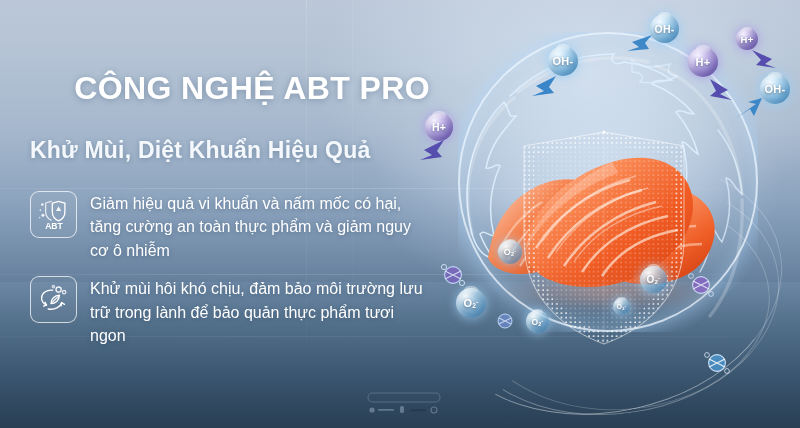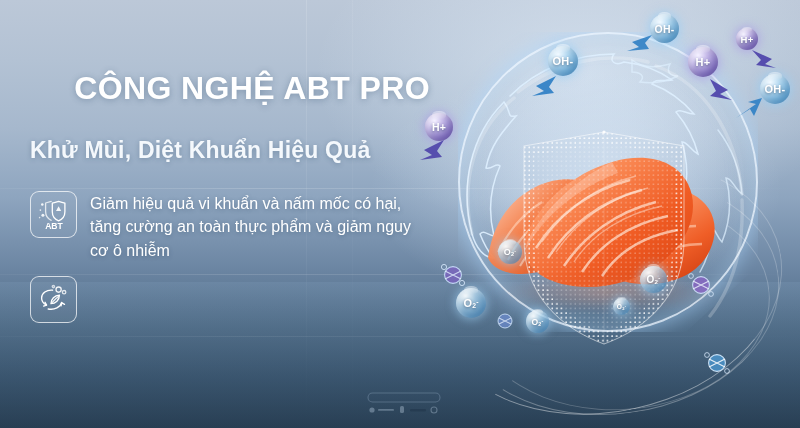--- a/index.html
+++ b/index.html
@@ -184,20 +184,21 @@
             <path d="M8.0 18.3 l1.6 2.8 -3.0 1.0" stroke-linejoin="round"></path>
             <path d="M11.2 25.0 C17.6 26.2 23.6 23.2 24.6 18.4"></path>
             <path d="M24.0 21.9 l.9 -3.2 2.6 1.7" stroke-linejoin="round"></path>
             <path d="M14.0 19.6 c0-4.6 3.6-8.4 8.4-8.4 0 4.8-3.8 8.4-8.4 8.4z"></path>
             <path d="M15.4 18.3 C17.8 15.4 20.0 13.6 21.6 12.7" opacity=".85"></path>
             <circle cx="21.6" cy="5.6" r="2.6" opacity=".9"></circle>
             <circle cx="27.1" cy="8.2" r="1.7" opacity=".8"></circle>
             <circle cx="16.4" cy="2.6" r="1.15" opacity=".7"></circle>
           </svg>
         </div>
+        <div class="feat-text">Khử mùi hôi khó chịu, đảm bảo môi trường lưu trữ trong lành để bảo quản thực phẩm tươi ngon</div>
       </div>
 
     </div>
   </div>
 
   <div class="visual">
 
     <div class="ring-inner-glow"></div>
     <div class="ring-outer"></div>
     <div class="arc a1"></div>

